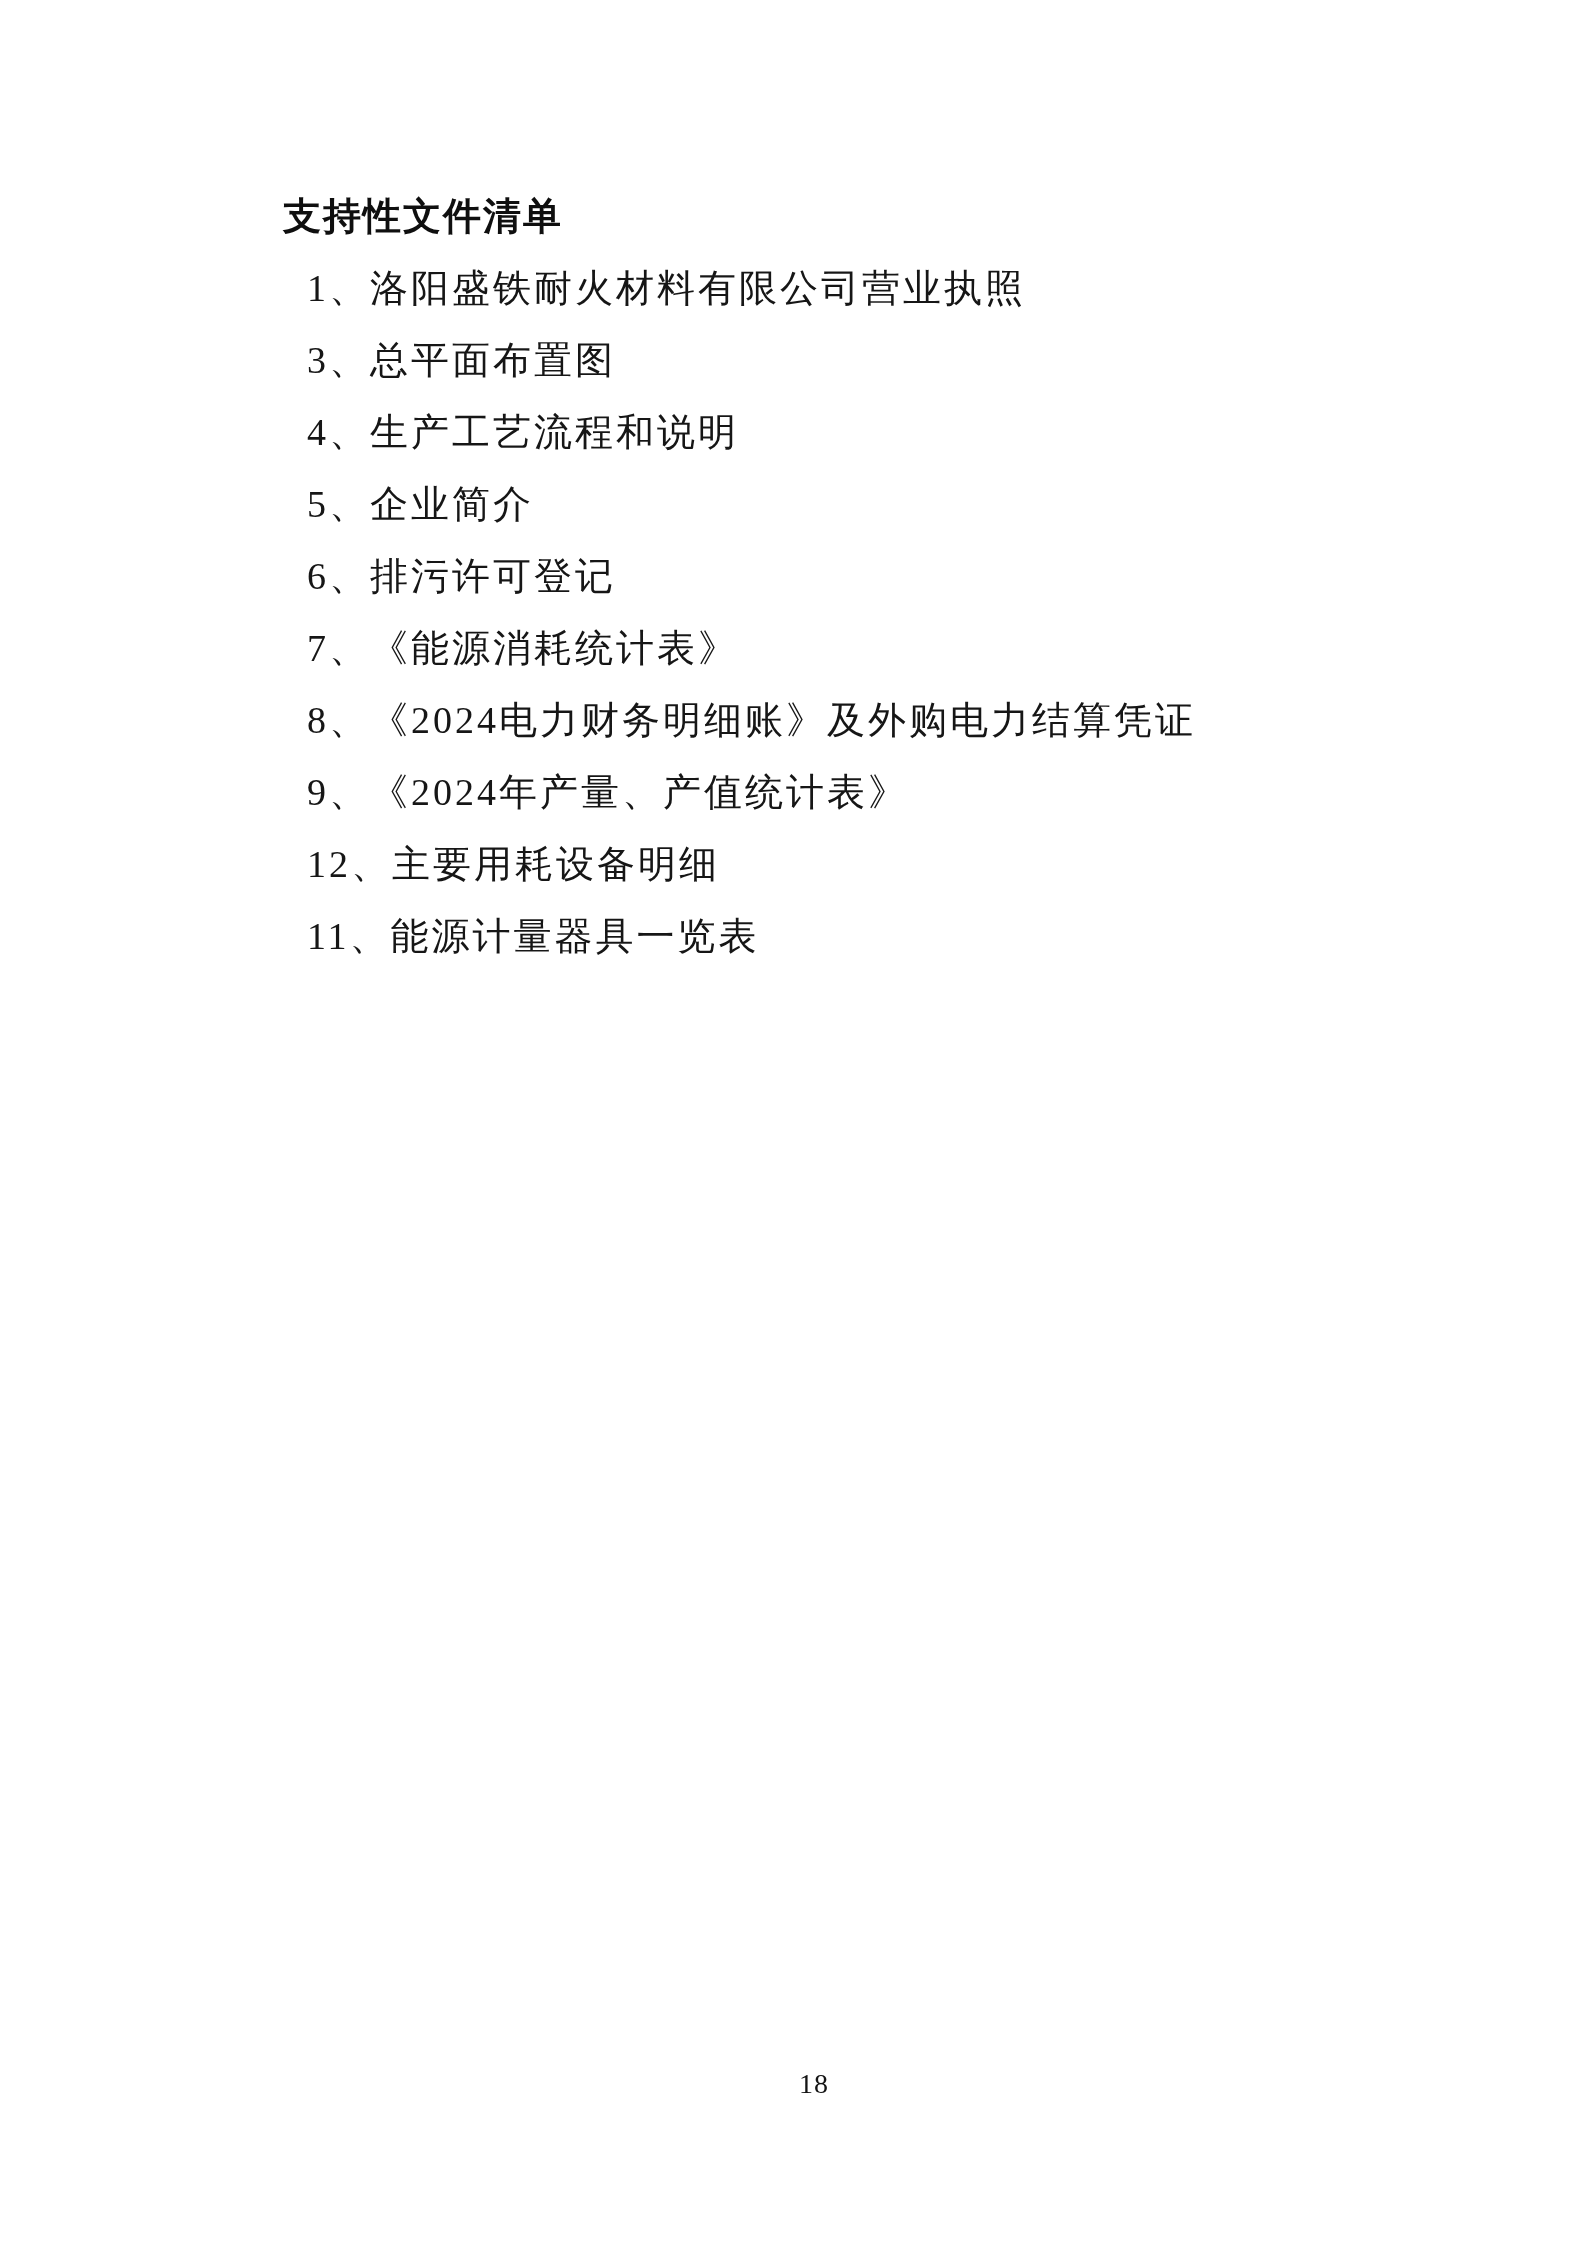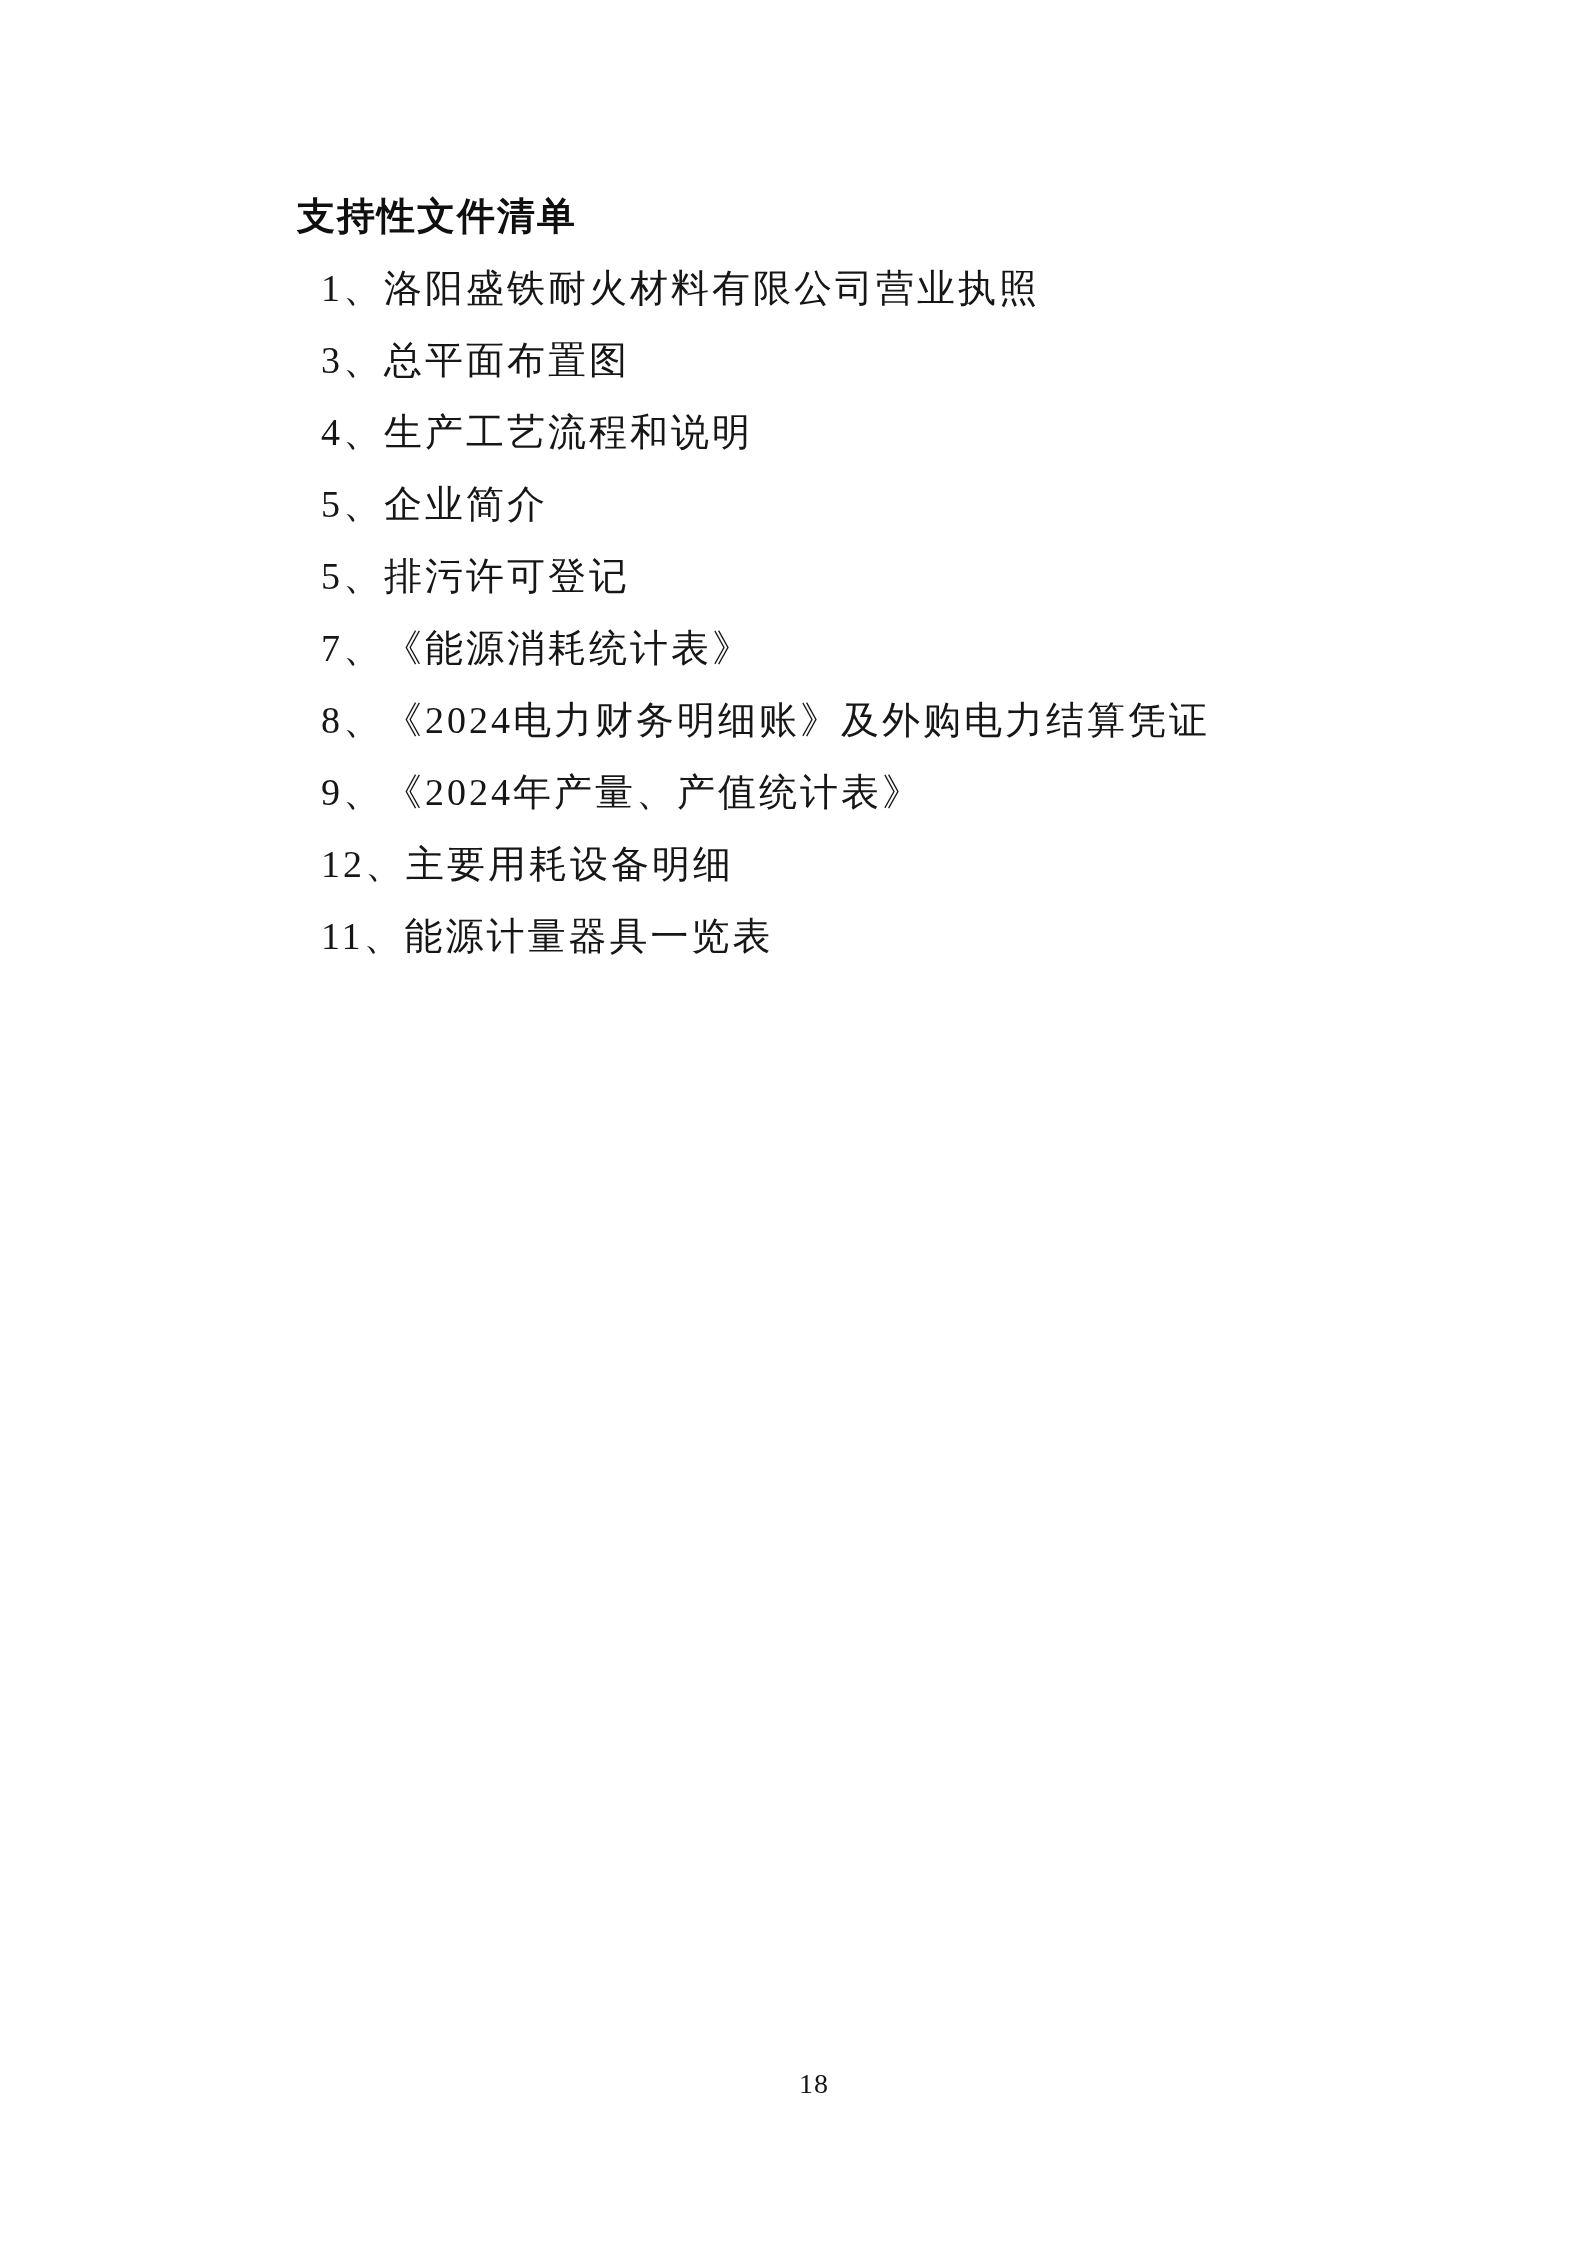--- a/index.html
+++ b/index.html
@@ -11,21 +11,21 @@
     position: relative;
     width: 1588px;
     height: 2246px;
     background: #ffffff;
     color: #121212;
     font-family: "Liberation Serif", "DejaVu Serif", serif;
     overflow: hidden;
   }
   .content {
     position: absolute;
-    left: 297px;
+    left: 283px;
     right: 249px;
     top: 180px;
   }
   .doc-title {
     margin: 0;
     font-family: "Liberation Sans", "DejaVu Sans", sans-serif;
     font-weight: 700;
     font-size: 38px;
     line-height: 72px;
     letter-spacing: 2px;
@@ -59,21 +59,21 @@
 <body>
 
 <div class="page">
   <div class="content">
     <h1 class="doc-title">支持性文件清单</h1>
     <div class="doc-list">
         <div class="list-item">1、洛阳盛铁耐火材料有限公司营业执照</div>
         <div class="list-item">3、总平面布置图</div>
         <div class="list-item">4、生产工艺流程和说明</div>
         <div class="list-item">5、企业简介</div>
-        <div class="list-item">5、排污许可登记</div>
+        <div class="list-item">6、排污许可登记</div>
         <div class="list-item">7、《能源消耗统计表》</div>
         <div class="list-item">8、《2024电力财务明细账》及外购电力结算凭证</div>
         <div class="list-item">9、《2024年产量、产值统计表》</div>
         <div class="list-item">12、主要用耗设备明细</div>
         <div class="list-item">11、能源计量器具一览表</div>
       </div>
   </div>
   <div class="footer">
     <span class="page-number">18</span>
   </div>

